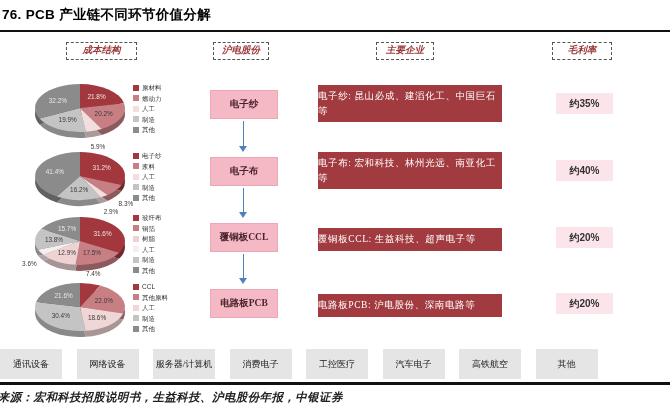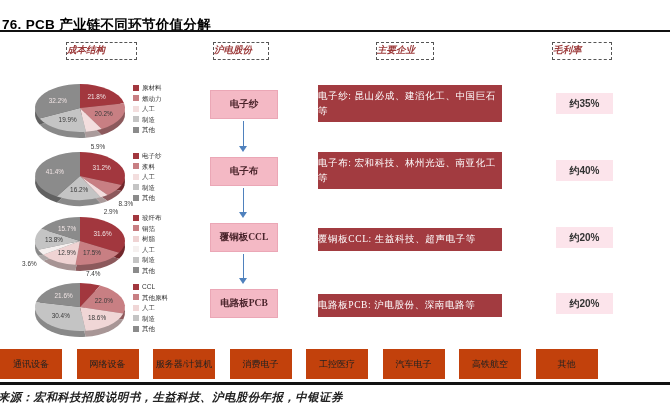--- a/index.html
+++ b/index.html
@@ -1,41 +1,41 @@
 <!DOCTYPE html>
 <html><head>
 <meta charset="utf-8">
 <style>
   html,body{margin:0;padding:0;background:#fff;}
   #stage{position:relative;width:670px;height:419px;background:#fff;overflow:hidden;
          font-family:"Liberation Sans","DejaVu Sans",sans-serif;color:#222;}
-  .title{position:absolute;left:2px;top:16px;font-size:13.5px;font-weight:bold;color:#000;
+  .title{position:absolute;left:2px;top:6px;font-size:13.5px;font-weight:bold;color:#000;
          font-family:"Liberation Sans",sans-serif;letter-spacing:.3px;white-space:nowrap;text-align:center;}
   .title-rule{position:absolute;left:0;top:30px;width:670px;height:2px;background:#111;}
-  .col-hdr{position:absolute;top:42px;height:16px;border:1px dashed #555;
+  .col-hdr{position:absolute;top:42px;height:16px;border:1px dashed #555;text-align:center;
            line-height:15px;font-size:9.5px;font-weight:bold;font-style:italic;color:#9C3A3A;
            font-family:"Liberation Serif",serif;background:#fff;}
   .pie{position:absolute;left:28px;overflow:visible;}
   .legend{position:absolute;left:133px;}
   .lg-item{display:flex;align-items:center;gap:3px;margin-bottom:3.5px;font-size:6.5px;color:#333;line-height:7px;}
   .lg-sw{display:inline-block;width:6px;height:6px;flex:0 0 auto;}
   .flow-box{position:absolute;left:210px;width:66px;height:27px;background:#F4B9C5;border:1px solid #EBA7B6;
             display:flex;align-items:center;justify-content:center;font-size:9.5px;font-weight:bold;
             color:#4A242B;font-family:"Liberation Serif",serif;}
   .arrow{position:absolute;left:243px;width:0;border-left:1.5px solid #4F81BD;}
   .arrow::after{content:'';position:absolute;bottom:-6px;left:-5px;border:4px solid transparent;
                 border-top:6px solid #4F81BD;}
   .company-box{position:absolute;left:318px;width:184px;background:#A23B40;color:#fff;
                padding:4px 0;font-size:9.5px;line-height:1.55;letter-spacing:.6px;
                font-family:"Liberation Serif",serif;}
   .margin-box{position:absolute;left:556px;width:57px;height:21px;background:#FCE4EB;
               display:flex;align-items:center;justify-content:center;font-size:10px;
               font-weight:600;color:#333;}
   .downstream{position:absolute;left:0;top:349px;display:flex;}
-  .ds-box{width:62px;height:30px;margin-right:14.5px;background:#c2410c;display:flex;
+  .ds-box{width:62px;height:30px;margin-right:14.5px;background:#e5e5e5;display:flex;
           align-items:center;justify-content:center;text-align:center;font-size:9px;
           line-height:1.2;color:#222;font-family:"Liberation Serif",serif;padding:1px;box-sizing:border-box;}
   .ds-box:last-child{margin-right:0;}
   .bottom-rule{position:absolute;left:0;top:382px;width:670px;height:2.5px;background:#111;}
   .source{position:absolute;left:-26px;top:390px;font-size:11.5px;font-style:italic;font-weight:bold;
           color:#222;font-family:"Liberation Serif",serif;white-space:nowrap;letter-spacing:.4px;}
 </style>
 </head>
 <body>
 

